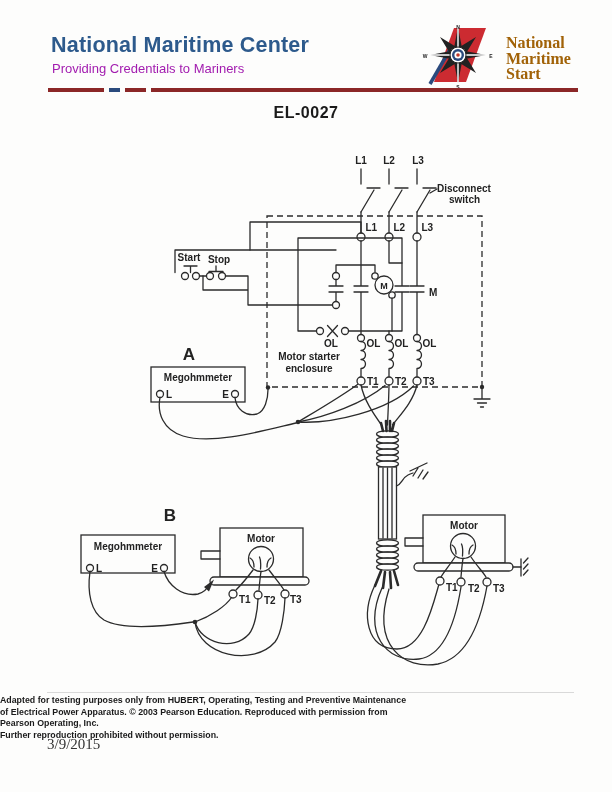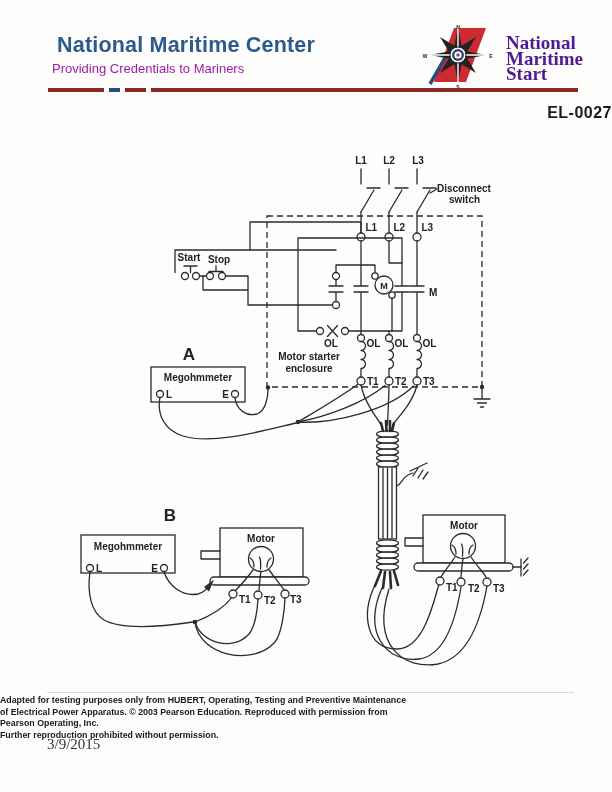--- a/index.html
+++ b/index.html
@@ -1,24 +1,24 @@
 <!DOCTYPE html>
 <html><head>
 <meta charset="utf-8">
 <style>
   html,body{margin:0;padding:0;background:#e8e8e8;}
   #page{position:relative;width:612px;height:792px;background:#fdfdfc;margin:0 auto;
         font-family:"Liberation Sans",sans-serif;overflow:hidden;}
   .abs{position:absolute;}
-  #brand-title{left:57px;top:33px;font-size:21.5px;font-weight:bold;color:#2d5a8c;letter-spacing:.2px;}
+  #brand-title{left:51px;top:33px;font-size:21.5px;font-weight:bold;color:#2d5a8c;letter-spacing:.2px;}
   #brand-tagline{left:52px;top:61px;font-size:13px;color:#a21caf;}
   #logo-text{left:506px;top:35px;width:72px;font-family:"Liberation Serif",serif;font-weight:bold;
-             font-size:19px;line-height:15.5px;color:#4c1d95;}
+             font-size:16px;line-height:15.5px;color:#a16207;}
   .rule-seg{position:absolute;top:88px;height:4px;}
-  #doc-title{left:0;top:104px;width:612px;text-align:right;font-size:16px;font-weight:bold;color:#1a1a1a;letter-spacing:.5px;}
+  #doc-title{left:0;top:104px;width:612px;text-align:center;font-size:16px;font-weight:bold;color:#1a1a1a;letter-spacing:.5px;}
   #footer-rule{left:47px;top:692px;width:527px;height:1px;background:#d9d9d9;}
   #footer-text{left:0;top:695px;width:596px;text-align:left;font-size:8.8px;font-weight:bold;
                color:#1a1a1a;line-height:11.5px;}
   #footer-date{left:47px;top:736px;font-family:"Liberation Serif",serif;font-size:15px;color:#333;}
   svg text{font-family:"Liberation Sans",sans-serif;fill:#222;}
   .lbl{font-size:10px;font-weight:bold;}
   .lbl-lg{font-size:17px;font-weight:bold;}
   .lbl-sm{font-size:9px;font-weight:bold;}
   .wire{fill:none;stroke:#2b2b2b;stroke-width:1.3;stroke-linecap:round;stroke-linejoin:round;}
   .wire-thick{fill:none;stroke:#2b2b2b;stroke-width:2.6;stroke-linecap:round;}

